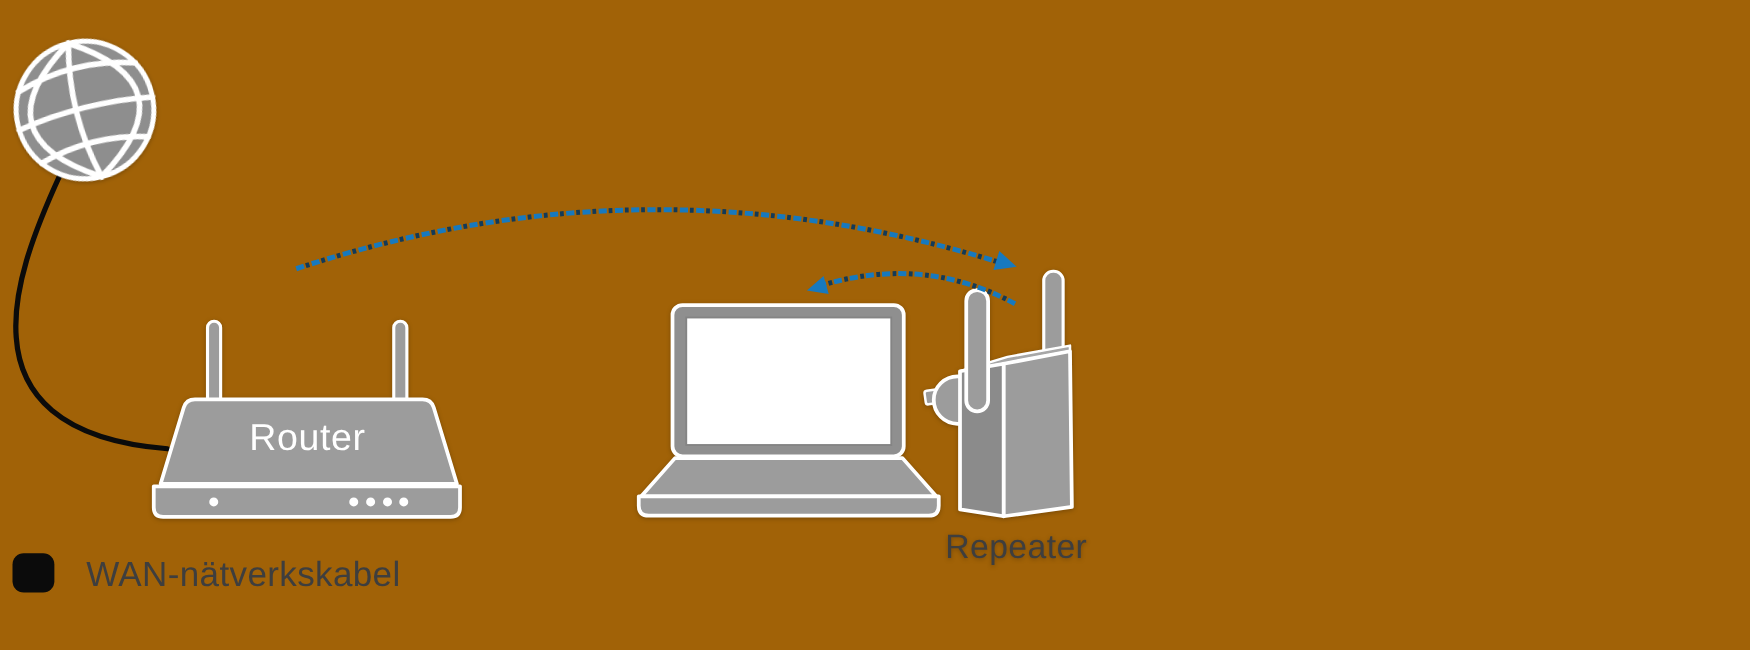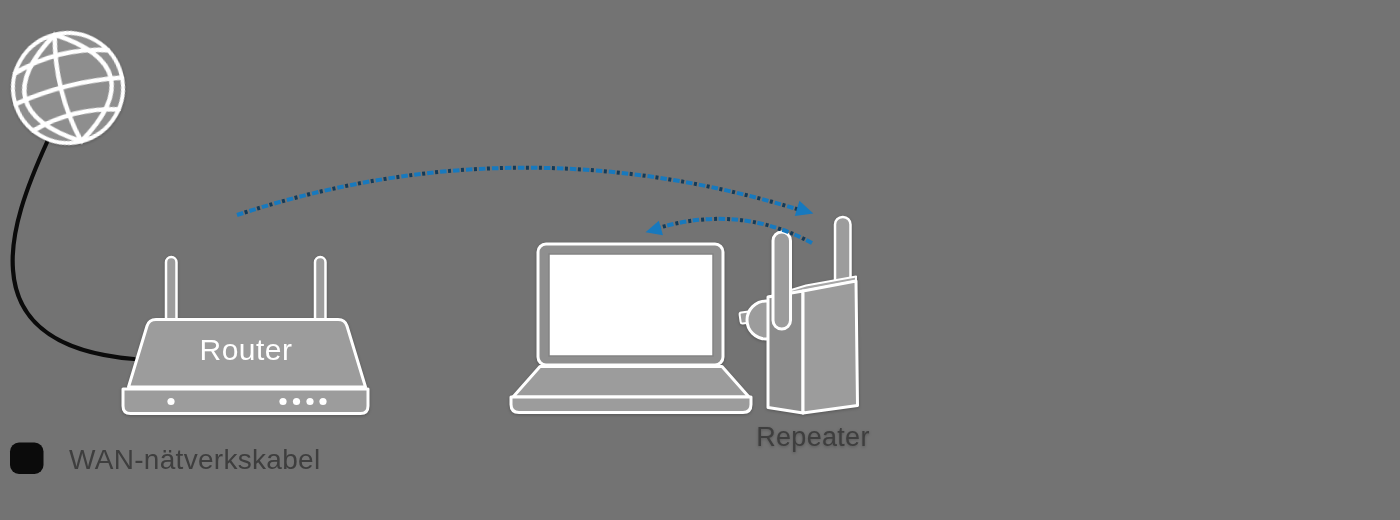--- a/index.html
+++ b/index.html
@@ -1,20 +1,20 @@
 <!DOCTYPE html>
 <html><head>
 <meta charset="utf-8">
 <style>
   html, body { margin: 0; padding: 0; background: #ffffff; }
   .stage {
     position: relative;
     width: 1400px;
     height: 520px;
-    background: #737373;
+    background: #a16207;
     overflow: hidden;
     font-family: "Liberation Sans", sans-serif;
   }
   svg text { font-family: "Liberation Sans", sans-serif; }
   .ow2   { stroke: #ffffff; stroke-width: 2;   stroke-linejoin: round; }
   .ow25  { stroke: #ffffff; stroke-width: 2.5; stroke-linejoin: round; }
   .ow3   { stroke: #ffffff; stroke-width: 3;   stroke-linejoin: round; }
   .ow4   { stroke: #ffffff; stroke-width: 4; }
   .grid  { stroke: #ffffff; stroke-width: 4.5; fill: none; stroke-linecap: round; }
   .cable { fill: none; stroke-width: 4.2; stroke-linecap: round; }

